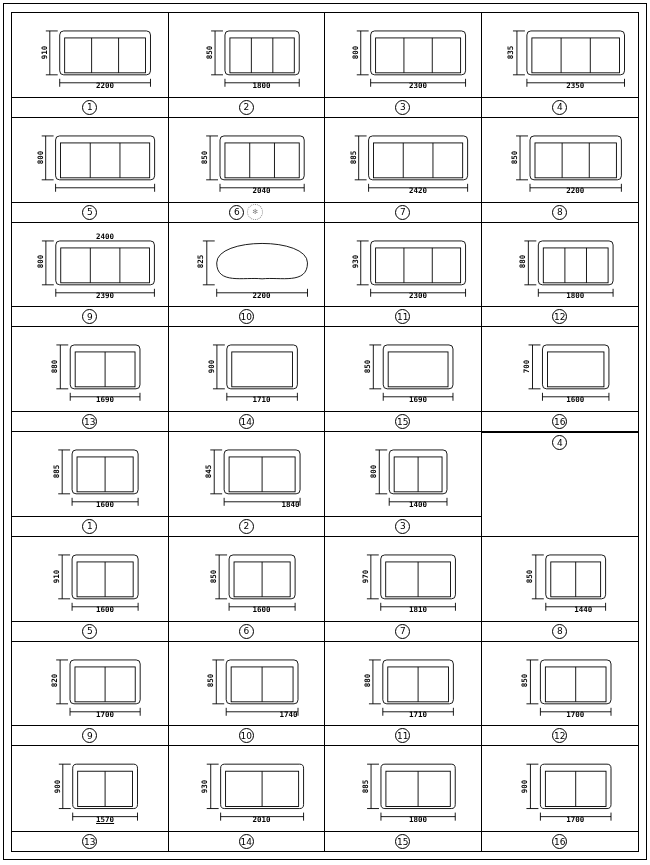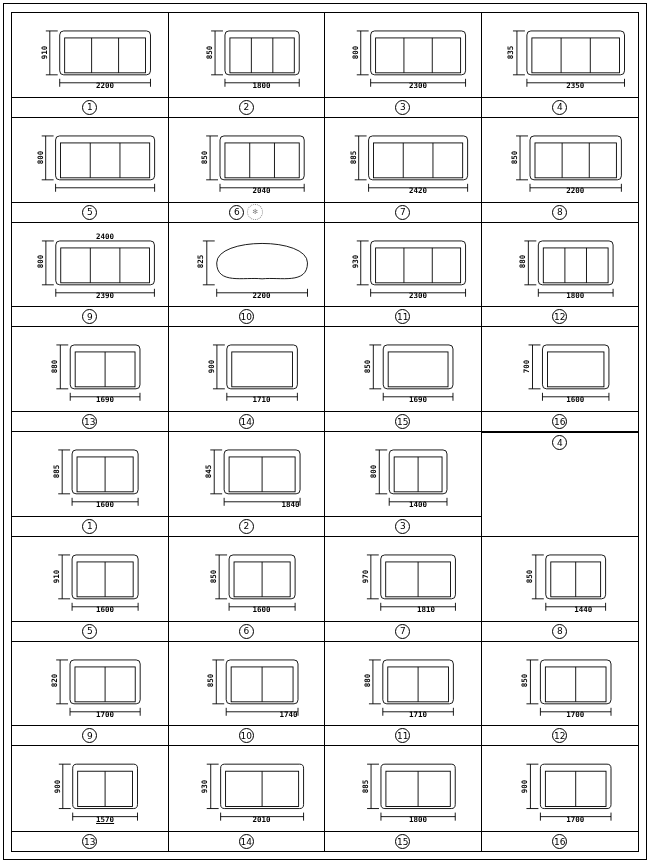--- a/index.html
+++ b/index.html
@@ -460,21 +460,21 @@
           <rect x="56.291666666666664" y="18" width="75.41666666666667" height="44" rx="4"></rect>
           <rect x="61.291666666666664" y="25" width="65.41666666666667" height="35"></rect>
           <line x1="94" y1="25" x2="94" y2="60"></line>
           <line x1="56.291666666666664" y1="70" x2="131.70833333333334" y2="70"></line>
           <line x1="56.291666666666664" y1="66" x2="56.291666666666664" y2="74"></line>
           <line x1="131.70833333333334" y1="66" x2="131.70833333333334" y2="74"></line>
           <line x1="46.291666666666664" y1="18" x2="46.291666666666664" y2="62"></line>
           <line x1="42.291666666666664" y1="18" x2="54.291666666666664" y2="18"></line>
           <line x1="42.291666666666664" y1="62" x2="54.291666666666664" y2="62"></line>
         </svg>
-        <span class="dimw" style="left: 35.8546%; width: 48.0361%; top: 81.3333%; margin-left: 8px;">1810</span>
+        <span class="dimw" style="left: 35.8546%; width: 48.0361%; top: 81.3333%;">1810</span>
         <span class="dimh" style="left: 21.8418%; top: 41.6667%;">970</span>
       </div>
       <div class="label">
         <span class="num">7</span>
       </div>
     </div>
     <div class="cell">
       <div class="draw">
         <svg viewBox="0 0 157 84" preserveAspectRatio="none" xmlns="http://www.w3.org/2000/svg" fill="none" stroke="#000" stroke-width="0.9">
           <rect x="64" y="18" width="60" height="44" rx="4"></rect>

